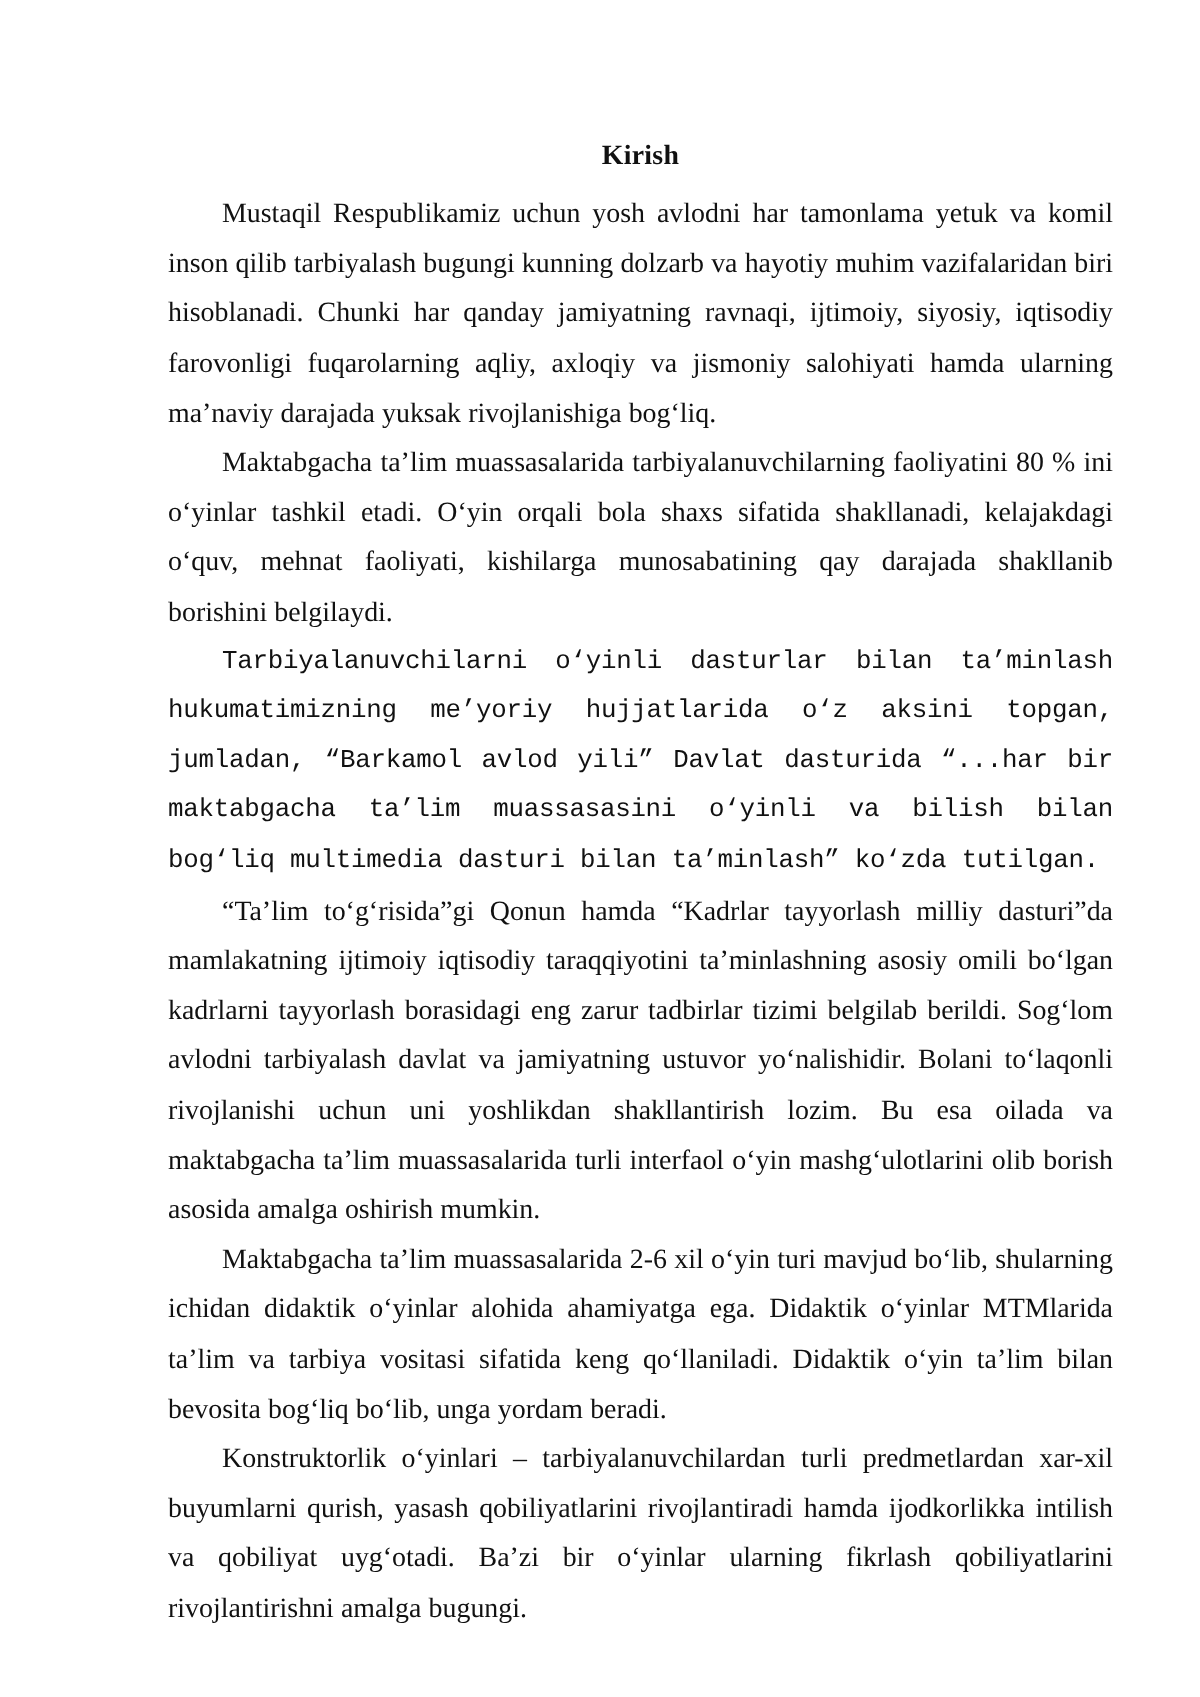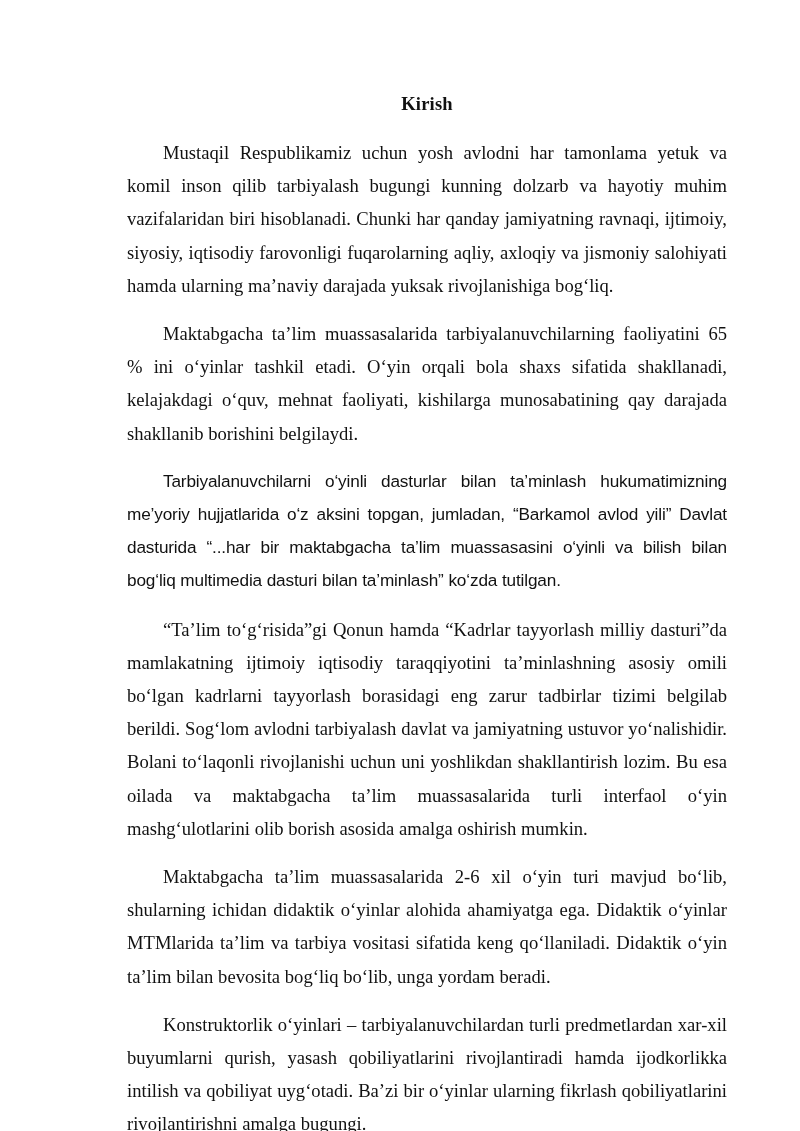--- a/index.html
+++ b/index.html
@@ -28,50 +28,50 @@
   }
   .doc-title {
     font-size: 18.5px;
     font-weight: bold;
     text-align: center;
     line-height: 33px;
     margin: 0 0 5px 0;
     letter-spacing: 0.2px;
   }
   p.para {
-    margin: 15px;
+    margin: 0;
     font-size: 18.6px;
     line-height: 33.2px;
     text-align: justify;
     text-justify: inter-word;
     text-indent: 36px;
     hyphens: none;
     -webkit-hyphens: none;
     word-spacing: 0.1px;
   }
   
   p.para.alt {
-    font-family: Liberation Sans, sans-serif;
+    font-family: Liberation Mono, monospace;
     font-size: 17.2px;
     line-height: 33.2px;
     letter-spacing: -0.15px;
   }
   
 </style>
 </head>
 <body>
 
 <div class="page">
   <div class="content">
 
     <h1 class="doc-title">Kirish</h1>
 
     <p class="para">Mustaqil Respublikamiz uchun yosh avlodni har tamonlama yetuk va komil inson qilib tarbiyalash bugungi kunning dolzarb va hayotiy muhim vazifalaridan biri hisoblanadi. Chunki har qanday jamiyatning ravnaqi, ijtimoiy, siyosiy, iqtisodiy farovonligi fuqarolarning aqliy, axloqiy va jismoniy salohiyati hamda ularning ma’naviy darajada yuksak rivojlanishiga bog‘liq.</p>
 
-    <p class="para">Maktabgacha ta’lim muassasalarida tarbiyalanuvchilarning faoliyatini 65 % ini o‘yinlar tashkil etadi. O‘yin orqali bola shaxs sifatida shakllanadi, kelajakdagi o‘quv, mehnat faoliyati, kishilarga munosabatining qay darajada shakllanib borishini belgilaydi.</p>
+    <p class="para">Maktabgacha ta’lim muassasalarida tarbiyalanuvchilarning faoliyatini 80 % ini o‘yinlar tashkil etadi. O‘yin orqali bola shaxs sifatida shakllanadi, kelajakdagi o‘quv, mehnat faoliyati, kishilarga munosabatining qay darajada shakllanib borishini belgilaydi.</p>
 
     <p class="para alt">Tarbiyalanuvchilarni o‘yinli dasturlar bilan ta’minlash hukumatimizning me’yoriy hujjatlarida o‘z aksini topgan, jumladan, “Barkamol avlod yili” Davlat dasturida “...har bir maktabgacha ta’lim muassasasini o‘yinli va bilish bilan bog‘liq multimedia dasturi bilan  ta’minlash” ko‘zda tutilgan.</p>
 
     <p class="para">“Ta’lim to‘g‘risida”gi Qonun hamda “Kadrlar tayyorlash milliy dasturi”da mamlakatning ijtimoiy iqtisodiy taraqqiyotini ta’minlashning asosiy omili bo‘lgan kadrlarni tayyorlash borasidagi eng zarur tadbirlar tizimi belgilab berildi. Sog‘lom avlodni tarbiyalash davlat va jamiyatning ustuvor yo‘nalishidir. Bolani to‘laqonli rivojlanishi uchun uni yoshlikdan shakllantirish lozim. Bu esa oilada va maktabgacha ta’lim muassasalarida  turli interfaol  o‘yin mashg‘ulotlarini  olib borish asosida amalga oshirish mumkin.</p>
 
     <p class="para">Maktabgacha ta’lim muassasalarida 2-6 xil o‘yin turi mavjud bo‘lib, shularning ichidan didaktik o‘yinlar alohida ahamiyatga ega. Didaktik o‘yinlar MTMlarida ta’lim va tarbiya vositasi sifatida keng qo‘llaniladi. Didaktik o‘yin ta’lim bilan bevosita bog‘liq bo‘lib, unga yordam beradi.</p>
 
     <p class="para">Konstruktorlik o‘yinlari – tarbiyalanuvchilardan turli predmetlardan xar-xil buyumlarni qurish, yasash qobiliyatlarini rivojlantiradi hamda ijodkorlikka intilish va qobiliyat uyg‘otadi. Ba’zi bir o‘yinlar ularning fikrlash qobiliyatlarini rivojlantirishni amalga bugungi.</p>
 
   </div>

